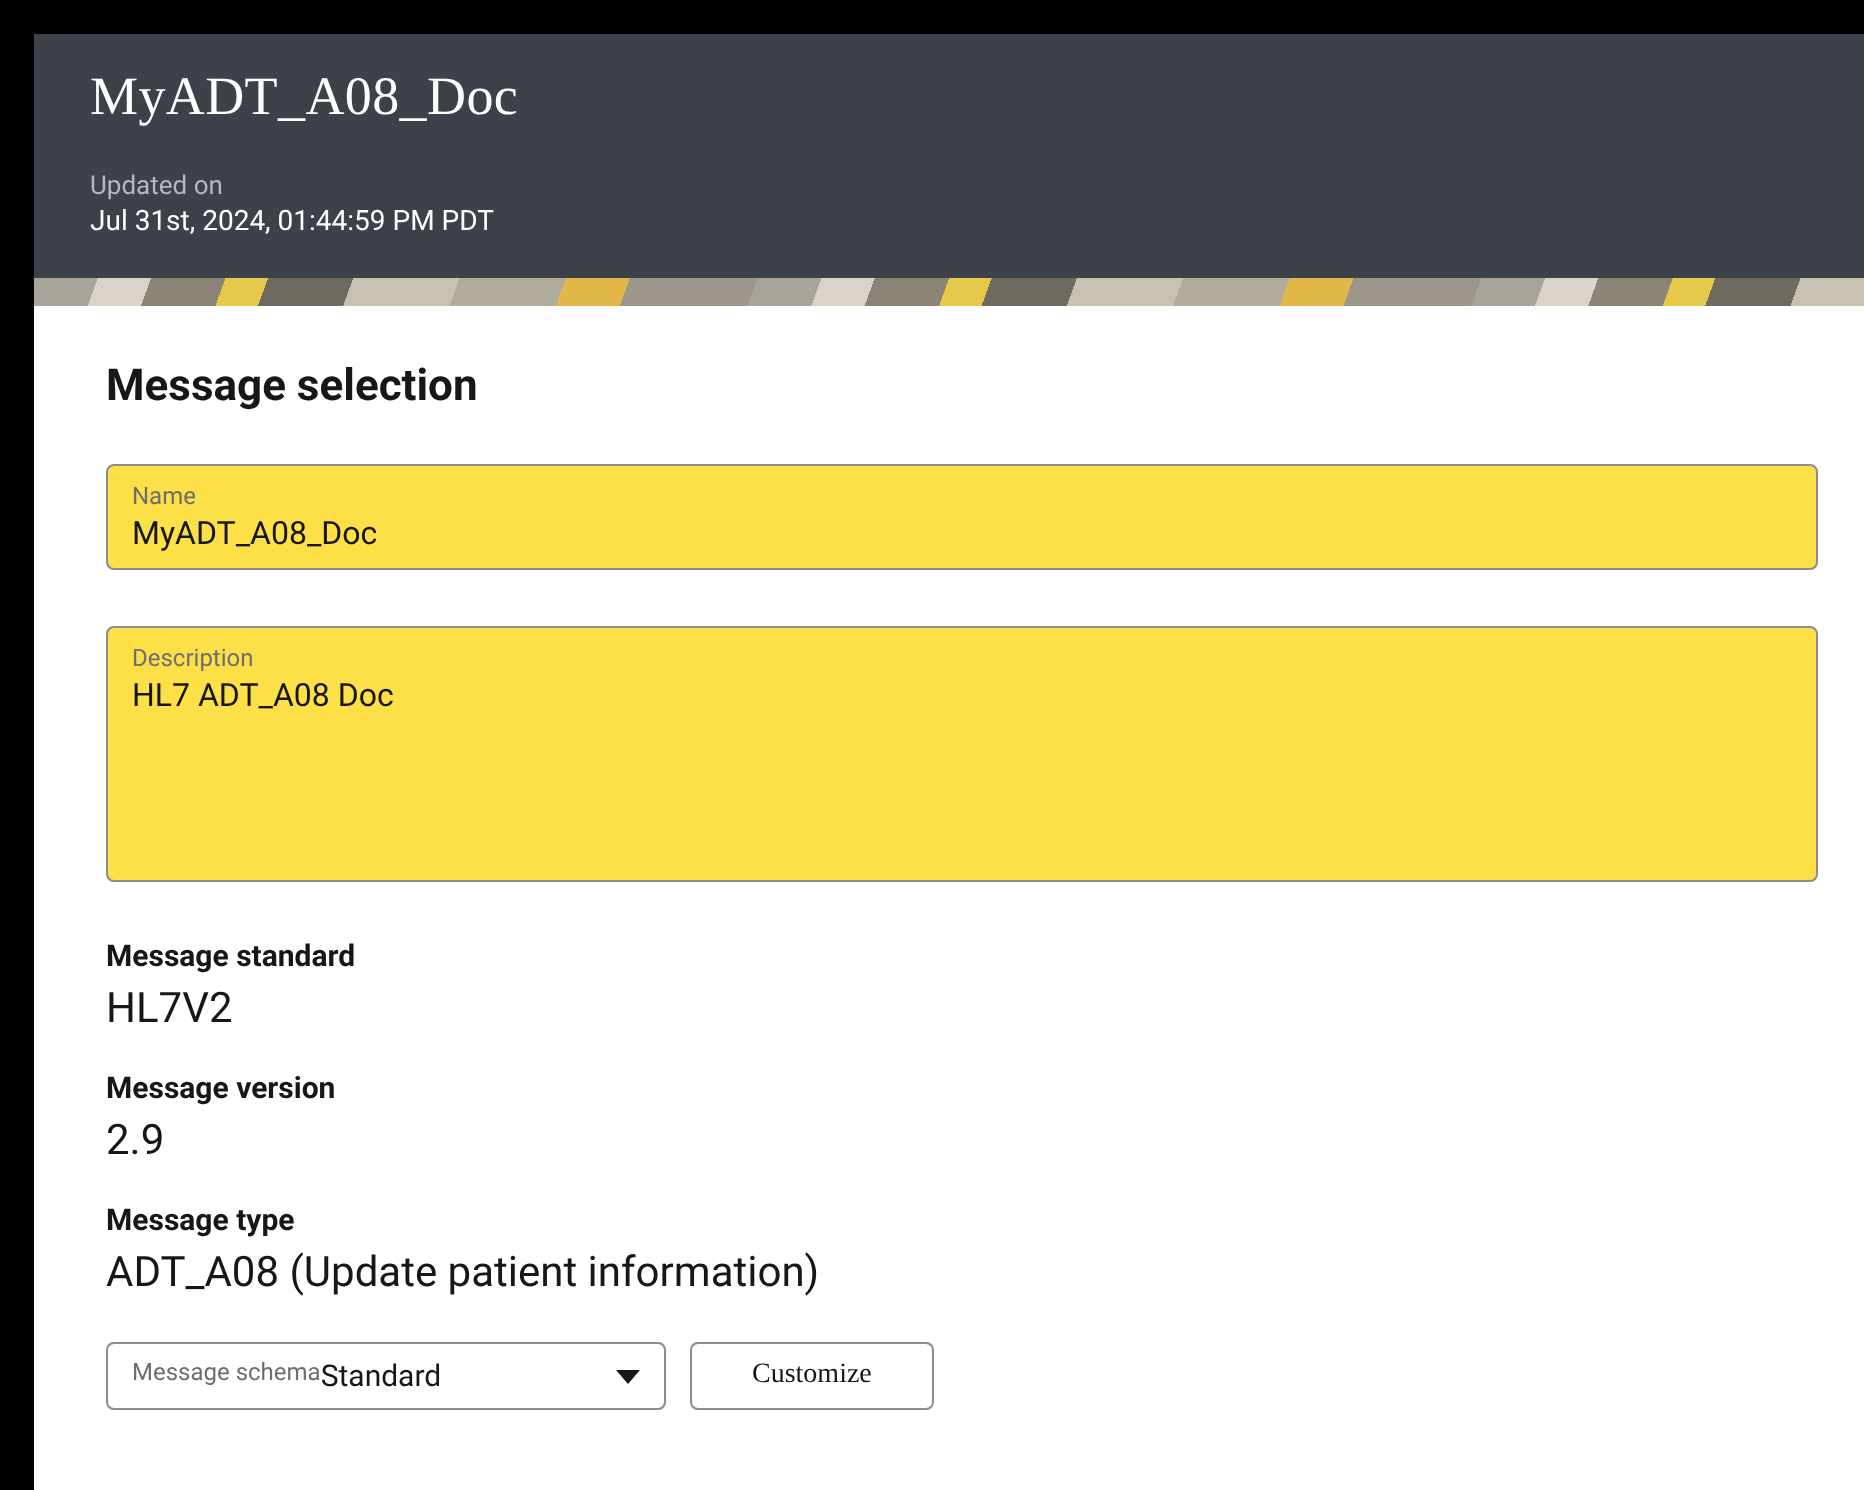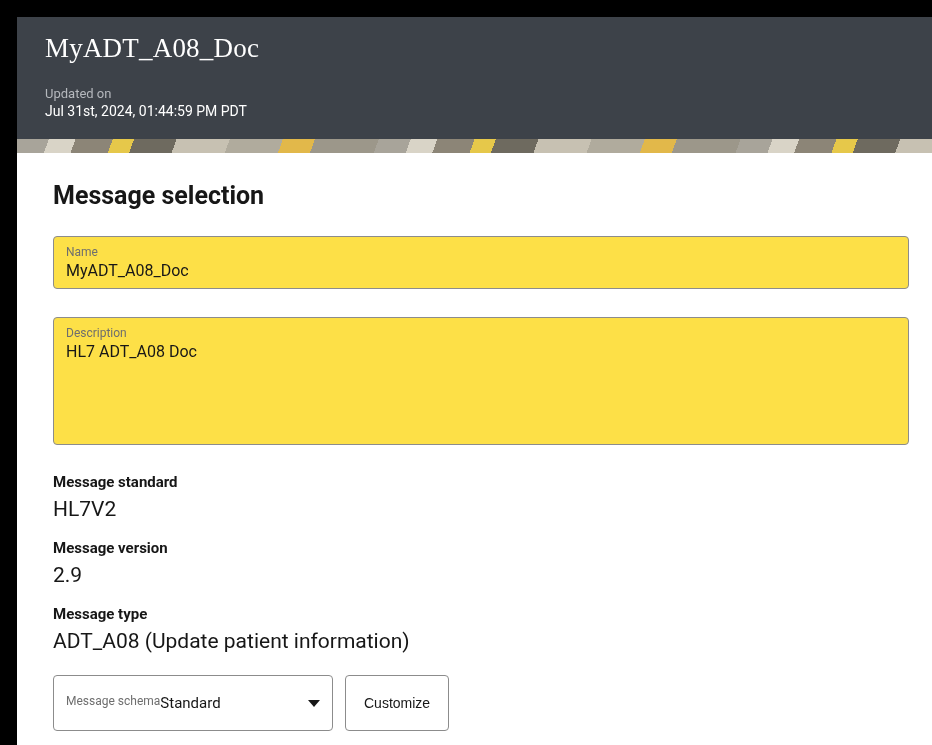--- a/index.html
+++ b/index.html
@@ -79,21 +79,21 @@
         #9c978a 340px
       );
     }
     .content {
       flex: 1;
       background: #fff;
       padding: 28px 36px 36px 36px;
       overflow-y: auto;
     }
     .section-title {
-      font-size: 25px;
+      font-size: 22px;
       font-weight: 700;
       color: #171717;
       margin-bottom: 26px;
     }
     .field-box {
       border: 1px solid #8c8c8c;
       border-radius: 4px;
       padding: 8px 12px 8px 12px;
       margin-bottom: 28px;
       position: relative;
@@ -177,28 +177,28 @@
       width: 0;
       height: 0;
       border-left: 6px solid transparent;
       border-right: 6px solid transparent;
       border-top: 7px solid #171717;
     }
     .btn {
       border: 1px solid #8c8c8c;
       border-radius: 4px;
       background: #fff;
-      padding: 0 18px;
+      padding: 0 30px;
       font-size: 14px;
       color: #171717;
       cursor: pointer;
-      font-family: Liberation Sans, sans-serif;
+      font-family: Liberation Serif, serif;
       display: flex;
       align-items: center;
-      height: 56px;
+      height: 34px;
     }
   </style>
 </head>
 <body>
 
 <div class="window">
 
   <div class="header">
     <h1 class="header-title">MyADT_A08_Doc</h1>
     <div class="header-meta">

